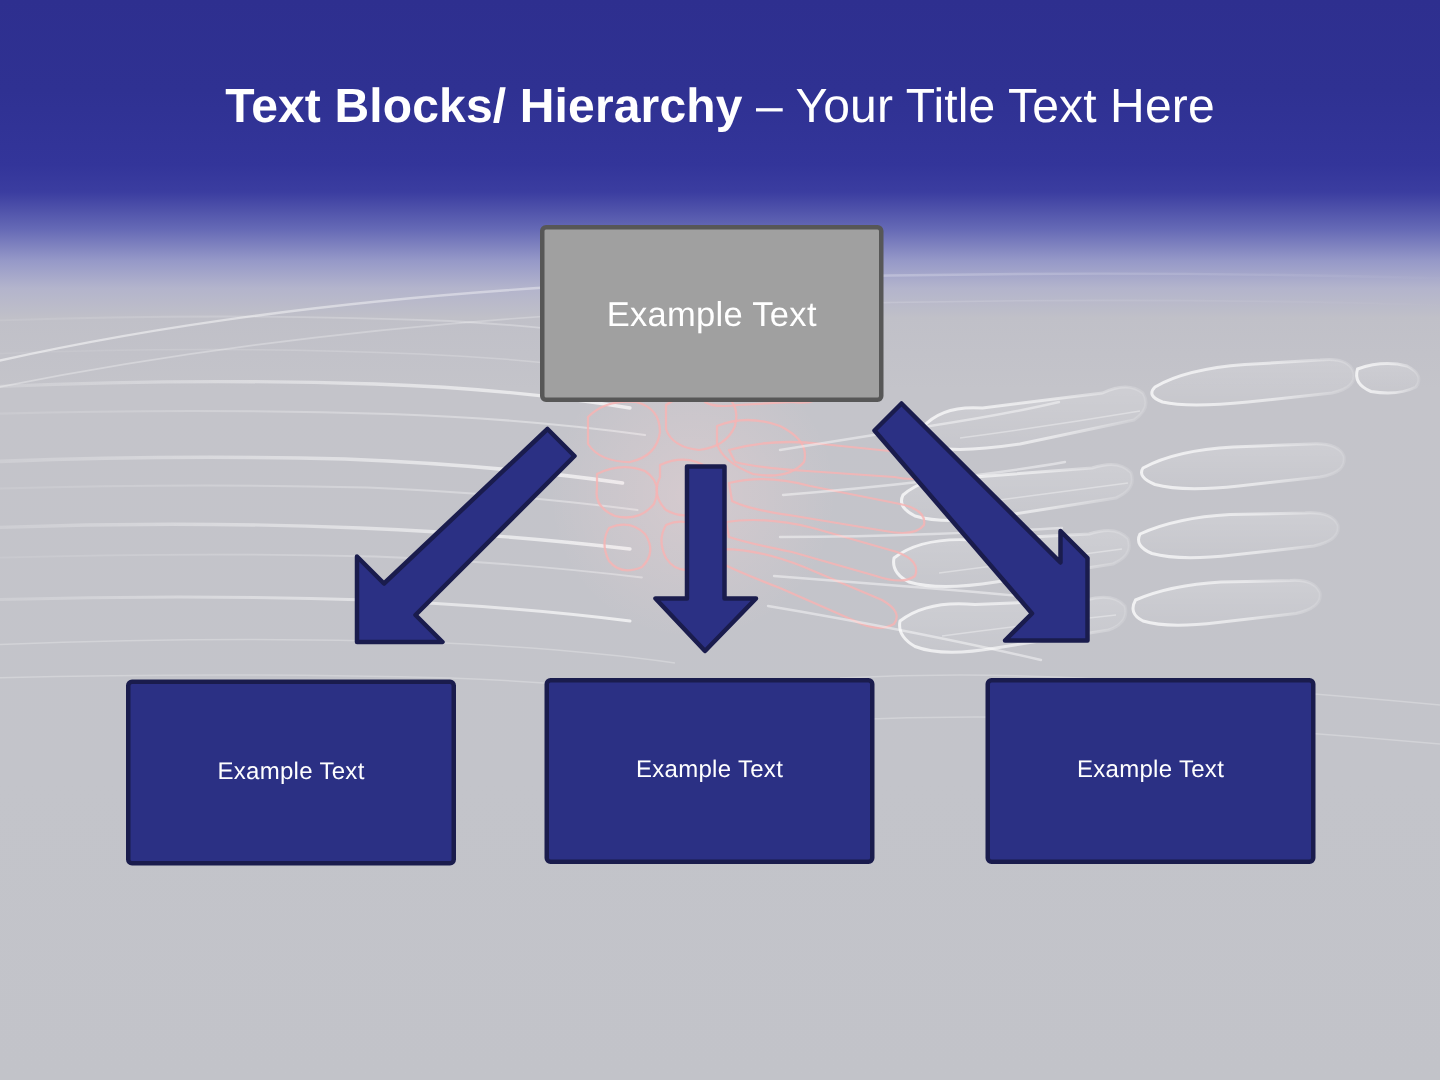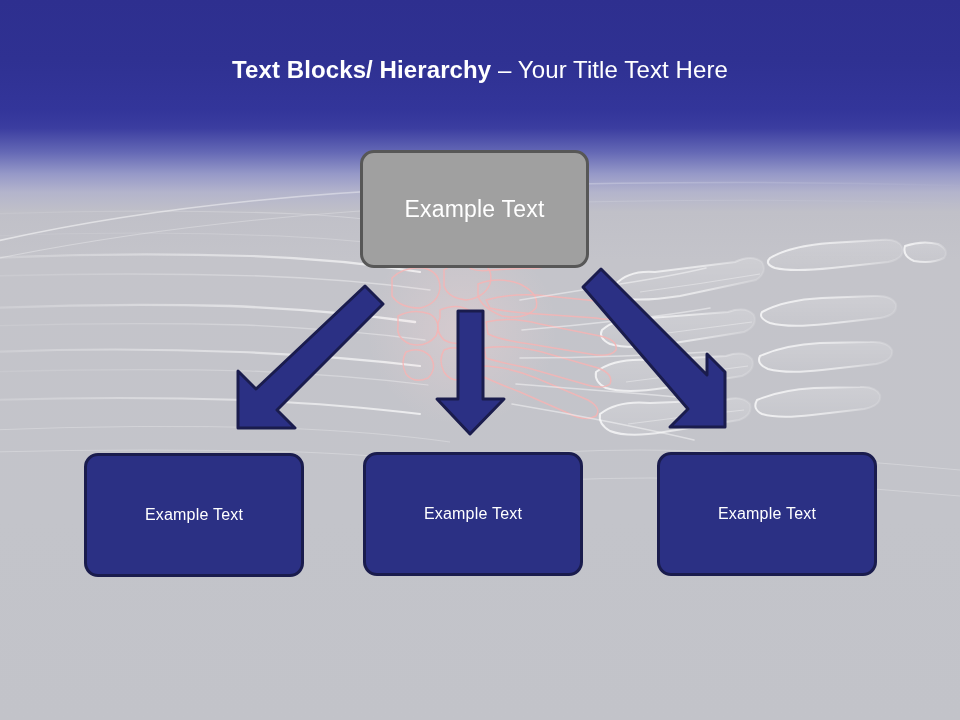--- a/index.html
+++ b/index.html
@@ -46,36 +46,36 @@
   }
 
   
   .title {
     position: absolute;
     left: 0;
     top: 50px;
     width: 960px;
     text-align: center;
     color: #ffffff;
-    font-size: 24px;
+    font-size: 32px;
     line-height: 40px;
     letter-spacing: 0.1px;
     white-space: nowrap;
   }
   .title .bold { font-weight: bold; }
   .title .light { font-weight: normal; }
 
   
   .node {
     position: absolute;
     display: flex;
     align-items: center;
     justify-content: center;
     box-sizing: border-box;
-    border-radius: 14px;
+    border-radius: 4px;
     color: #ffffff;
     text-align: center;
   }
   .node-parent {
     left: 360px;
     top: 150px;
     width: 229px;
     height: 118px;
     background: #a0a0a0;
     border: 3px solid #575757;

